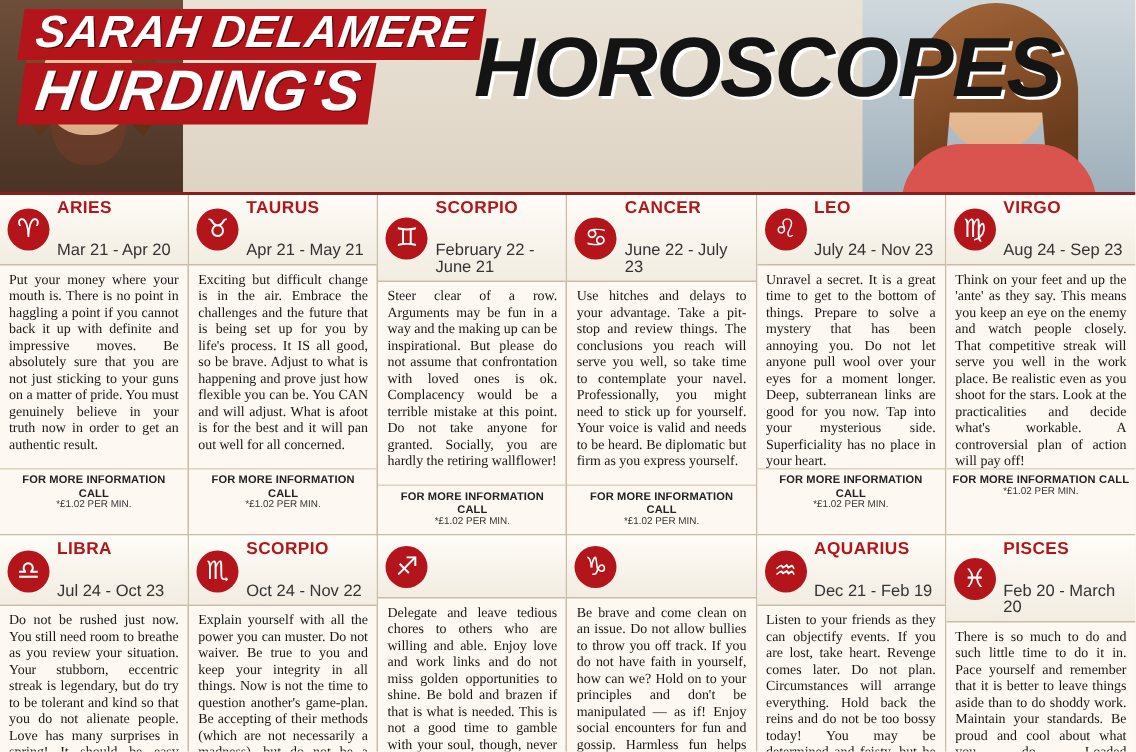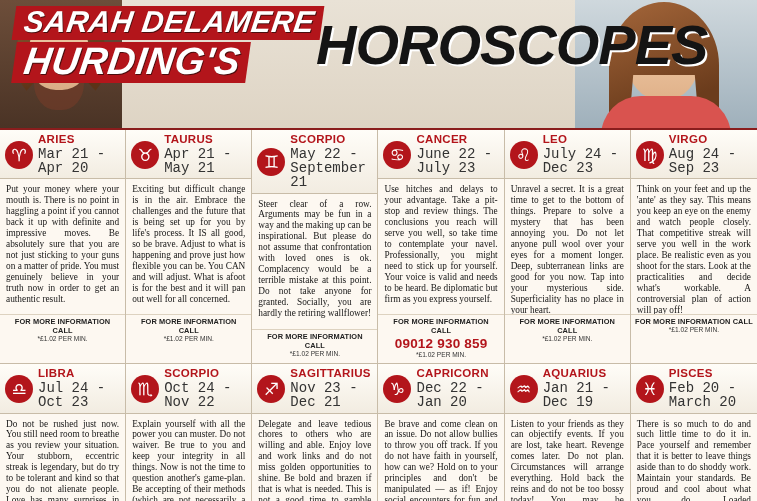--- a/index.html
+++ b/index.html
@@ -93,21 +93,21 @@
     display:flex;align-items:center;justify-content:center;
     font-family:"DejaVu Sans", sans-serif;font-size:17px;color:#fff;
     background:#b3151b;
   }
   .sign-text{line-height:1.02;}
   .sign-name{
     font-family:"Liberation Sans", sans-serif;font-weight:bold;font-size:11.5px;
     color:#b3151b;letter-spacing:.3px;
   }
   .sign-dates{
-    font-family:Liberation Mono, monospace;font-size:14px;color:#333;margin-top:1px;
+    font-family:Liberation Sans, sans-serif;font-size:11px;color:#333;margin-top:16px;
   }
   .body-text{
     padding:5px 6px 4px 6px;
     font-size:9.3px;line-height:1.18;text-align:justify;
     hyphens:auto;
     color:#161616;
     height:126px;overflow:hidden;
   }
   .callout{
     padding:2px 4px 5px 4px;text-align:center;border-top:1px solid #ddd2c0;
@@ -174,52 +174,51 @@
         <div class="more">FOR MORE INFORMATION CALL</div>
         <div class="rate">*£1.02 PER MIN.</div>
       </div>
     </div>
 
     <div class="cell">
       <div class="sign-head">
         <div class="sign-icon">♊</div>
         <div class="sign-text">
           <div class="sign-name">SCORPIO</div>
-          <div class="sign-dates">May 22 - September 21</div>
+          <div class="sign-dates">February 22 - June 21</div>
         </div>
       </div>
       <div class="body-text">Steer clear of a row. Arguments may be fun in a way and the making up can be inspirational. But please do not assume that confrontation with loved ones is ok. Complacency would be a terrible mistake at this point. Do not take anyone for granted. Socially, you are hardly the retiring wallflower!</div>
       <div class="callout">
         <div class="more">FOR MORE INFORMATION CALL</div>
         <div class="rate">*£1.02 PER MIN.</div>
       </div>
     </div>
 
     <div class="cell">
       <div class="sign-head">
         <div class="sign-icon">♋</div>
         <div class="sign-text">
           <div class="sign-name">CANCER</div>
           <div class="sign-dates">June 22 - July 23</div>
         </div>
       </div>
       <div class="body-text">Use hitches and delays to your advantage. Take a pit-stop and review things. The conclusions you reach will serve you well, so take time to contemplate your navel. Professionally, you might need to stick up for yourself. Your voice is valid and needs to be heard. Be diplomatic but firm as you express yourself.</div>
       <div class="callout">
         <div class="more">FOR MORE INFORMATION CALL</div>
-        <div class="num">09012 930 859</div>
         <div class="rate">*£1.02 PER MIN.</div>
       </div>
     </div>
 
     <div class="cell">
       <div class="sign-head">
         <div class="sign-icon">♌</div>
         <div class="sign-text">
           <div class="sign-name">LEO</div>
-          <div class="sign-dates">July 24 - Dec 23</div>
+          <div class="sign-dates">July 24 - Nov 23</div>
         </div>
       </div>
       <div class="body-text">Unravel a secret. It is a great time to get to the bottom of things. Prepare to solve a mystery that has been annoying you. Do not let anyone pull wool over your eyes for a moment longer. Deep, subterranean links are good for you now. Tap into your mysterious side. Superficiality has no place in your heart.</div>
       <div class="callout">
         <div class="more">FOR MORE INFORMATION CALL</div>
         <div class="rate">*£1.02 PER MIN.</div>
       </div>
     </div>
 
     <div class="cell">
@@ -261,47 +260,39 @@
           <div class="sign-dates">Oct 24 - Nov 22</div>
         </div>
       </div>
       <div class="body-text">Explain yourself with all the power you can muster. Do not waiver. Be true to you and keep your integrity in all things. Now is not the time to question another's game-plan. Be accepting of their methods (which are not necessarily a madness), but do not be a doormat. Ask for better conditions and perks NOW!</div>
 
     </div>
 
     <div class="cell">
       <div class="sign-head">
         <div class="sign-icon">♐</div>
-        <div class="sign-text">
-          <div class="sign-name">SAGITTARIUS</div>
-          <div class="sign-dates">Nov 23 - Dec 21</div>
-        </div>
       </div>
       <div class="body-text">Delegate and leave tedious chores to others who are willing and able. Enjoy love and work links and do not miss golden opportunities to shine. Be bold and brazen if that is what is needed. This is not a good time to gamble with your soul, though, never mind your money. Do not be hasty with affairs of the heart.</div>
 
     </div>
 
     <div class="cell">
       <div class="sign-head">
         <div class="sign-icon">♑</div>
-        <div class="sign-text">
-          <div class="sign-name">CAPRICORN</div>
-          <div class="sign-dates">Dec 22 - Jan 20</div>
-        </div>
       </div>
       <div class="body-text">Be brave and come clean on an issue. Do not allow bullies to throw you off track. If you do not have faith in yourself, how can we? Hold on to your principles and don't be manipulated — as if! Enjoy social encounters for fun and gossip. Harmless fun helps you unwind. Be careful not to upset the natural balance though.</div>
 
     </div>
 
     <div class="cell">
       <div class="sign-head">
         <div class="sign-icon">♒</div>
         <div class="sign-text">
           <div class="sign-name">AQUARIUS</div>
-          <div class="sign-dates">Jan 21 - Dec 19</div>
+          <div class="sign-dates">Dec 21 - Feb 19</div>
         </div>
       </div>
       <div class="body-text">Listen to your friends as they can objectify events. If you are lost, take heart. Revenge comes later. Do not plan. Circumstances will arrange everything. Hold back the reins and do not be too bossy today! You may be determined and feisty, but be careful not to cause offence. If you get your own way there is a price.</div>
 
     </div>
 
     <div class="cell">
       <div class="sign-head">
         <div class="sign-icon">♓</div>
         <div class="sign-text">

